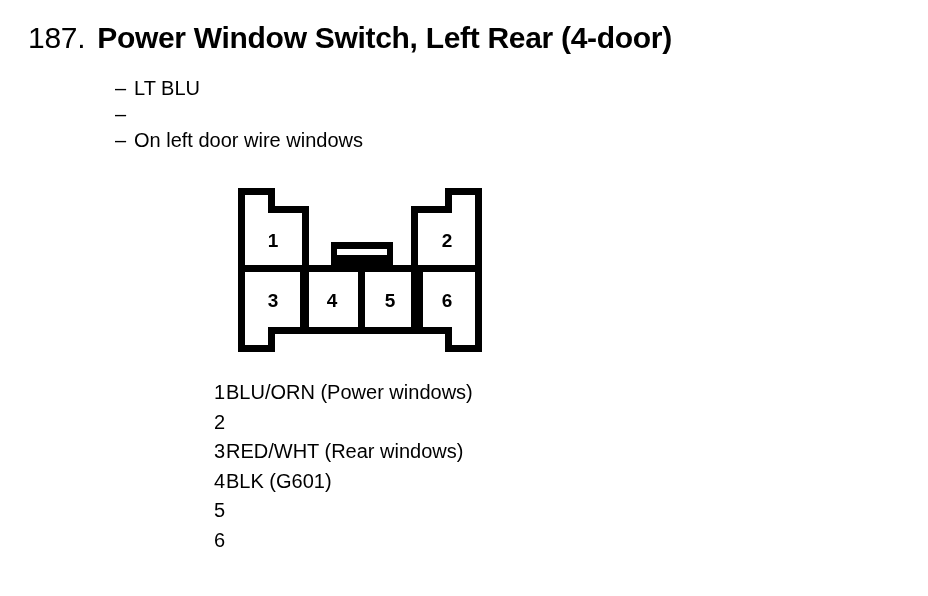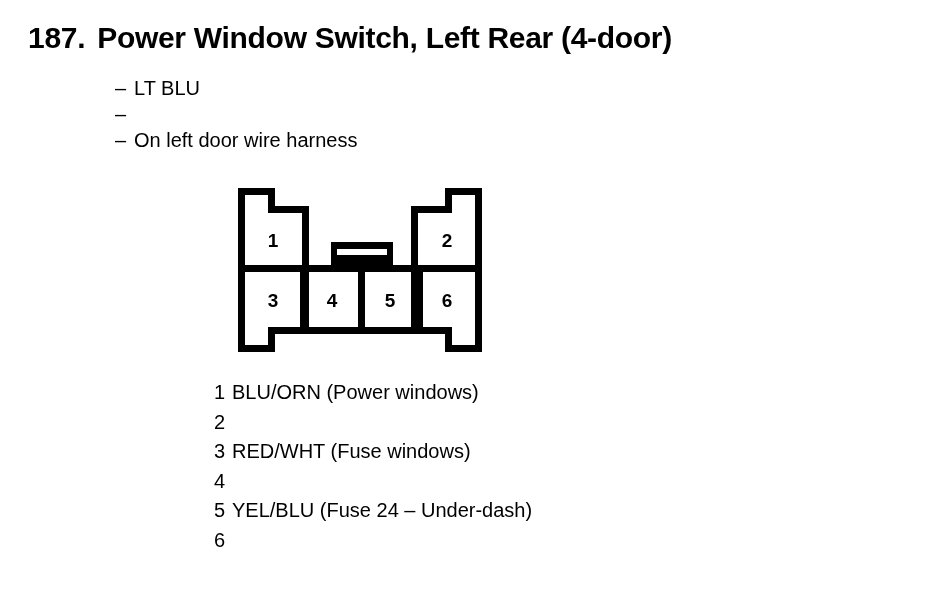--- a/index.html
+++ b/index.html
@@ -22,21 +22,21 @@
   .title-row {
     position: absolute;
     left: 28px;
     top: 21px;
     display: flex;
     align-items: baseline;
     white-space: nowrap;
   }
   .title-number {
     font-size: 30px;
-    font-weight: bold;
+    font-weight: normal;
     letter-spacing: -0.3px;
   }
   .title-text {
     font-size: 30px;
     font-weight: bold;
     margin-left: 12px;
     letter-spacing: -0.3px;
     text-align: center;
   }
 
@@ -86,42 +86,42 @@
     align-items: baseline;
     font-size: 20px;
     line-height: 29.5px;
     white-space: nowrap;
   }
   .legend-num {
     width: 29px;
     text-align: right;
   }
   .legend-desc {
-    margin-left: 7px;
+    margin-left: 1px;
   }
 </style>
 </head>
 <body>
 
 <div class="title-row">
   <span class="title-number">187.</span>
   <span class="title-text">Power Window Switch, Left Rear (4-door)</span>
 </div>
 
 <div class="bullets">
   <div class="bullet-line">
     <span class="bullet-dash">–</span>
     <span>LT BLU</span>
   </div>
   <div class="bullet-line">
     <span class="bullet-dash">–</span>
   </div>
   <div class="bullet-line">
     <span class="bullet-dash">–</span>
-    <span>On left door wire harness</span>
+    <span>On left door wire windows</span>
   </div>
 </div>
 
 <div class="connector">
   <svg width="260" height="180" viewBox="0 0 260 180" xmlns="http://www.w3.org/2000/svg">
 
     <path fill="none" stroke="#000000" stroke-width="7" d="M 11.5 11.5
              L 41.5 11.5
              L 41.5 29.5
              L 75.5 29.5
@@ -166,25 +166,25 @@
 <div class="legend">
   <div class="legend-row">
     <span class="legend-num">1</span>
     <span class="legend-desc">BLU/ORN (Power windows)</span>
   </div>
   <div class="legend-row">
     <span class="legend-num">2</span>
   </div>
   <div class="legend-row">
     <span class="legend-num">3</span>
-    <span class="legend-desc">RED/WHT (Fuse windows)</span>
+    <span class="legend-desc">RED/WHT (Rear windows)</span>
   </div>
   <div class="legend-row">
     <span class="legend-num">4</span>
+    <span class="legend-desc">BLK (G601)</span>
   </div>
   <div class="legend-row">
     <span class="legend-num">5</span>
-    <span class="legend-desc">YEL/BLU (Fuse 24 – Under-dash)</span>
   </div>
   <div class="legend-row">
     <span class="legend-num">6</span>
   </div>
 </div>
 
 </body></html>

